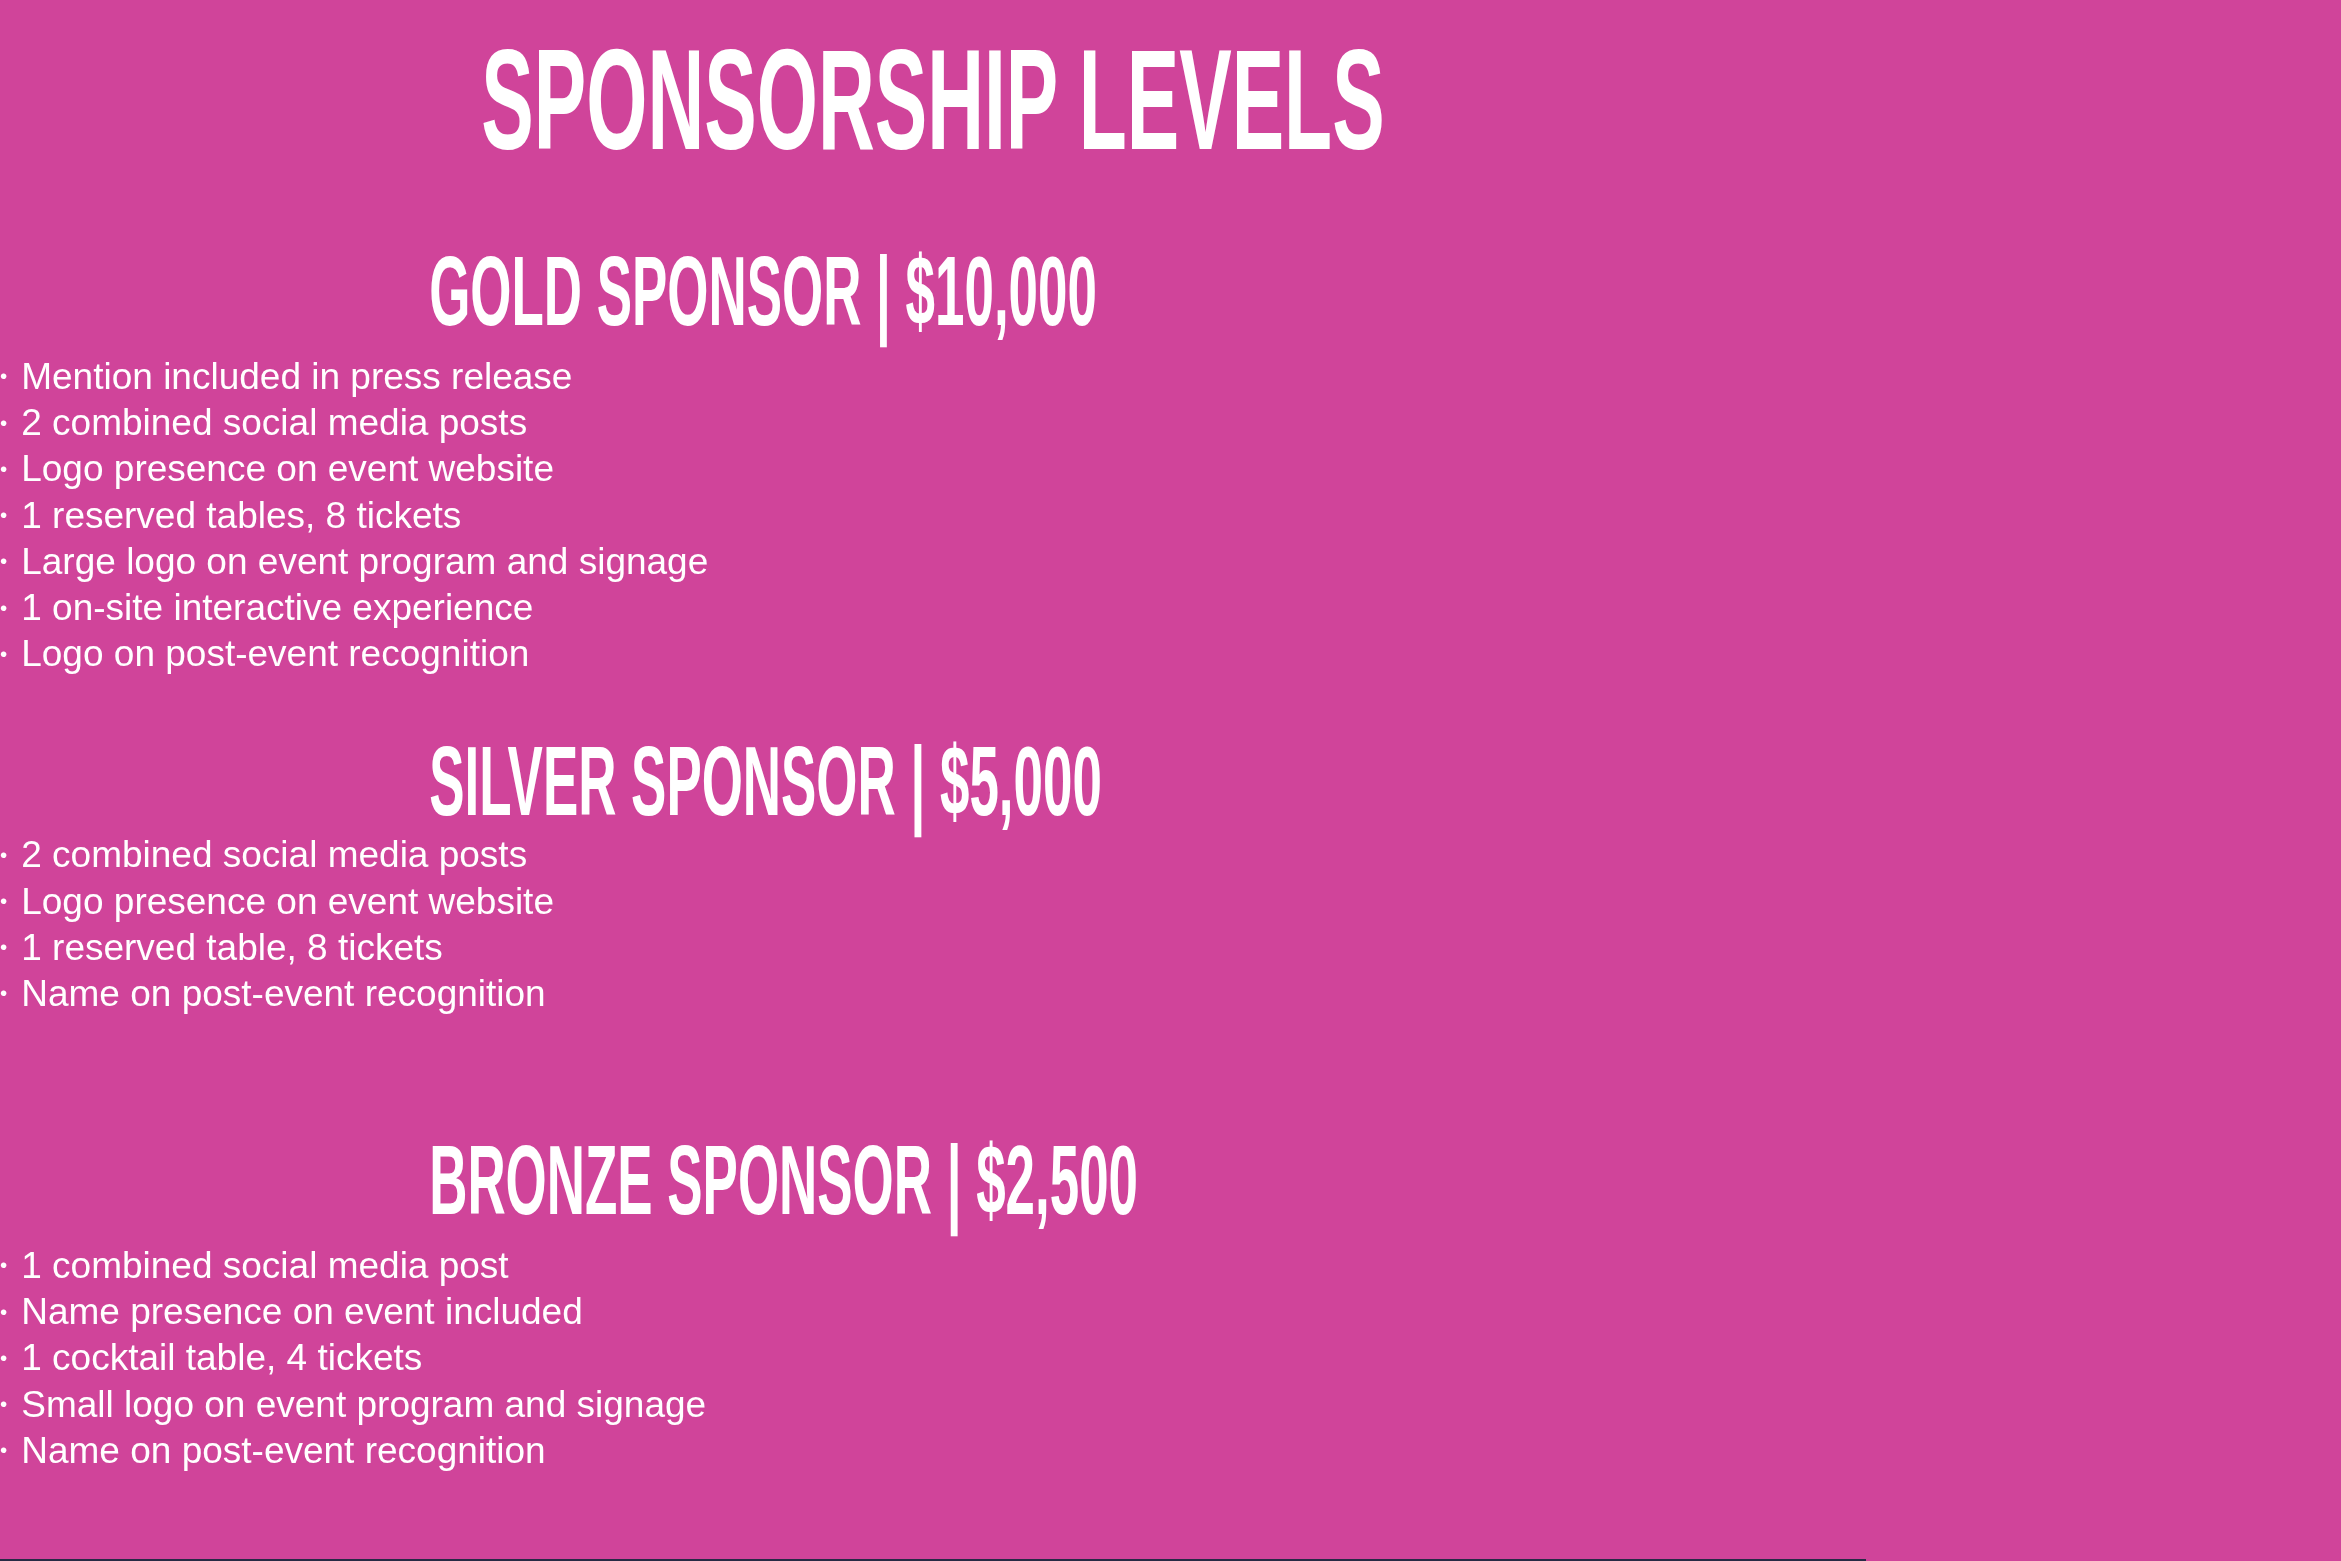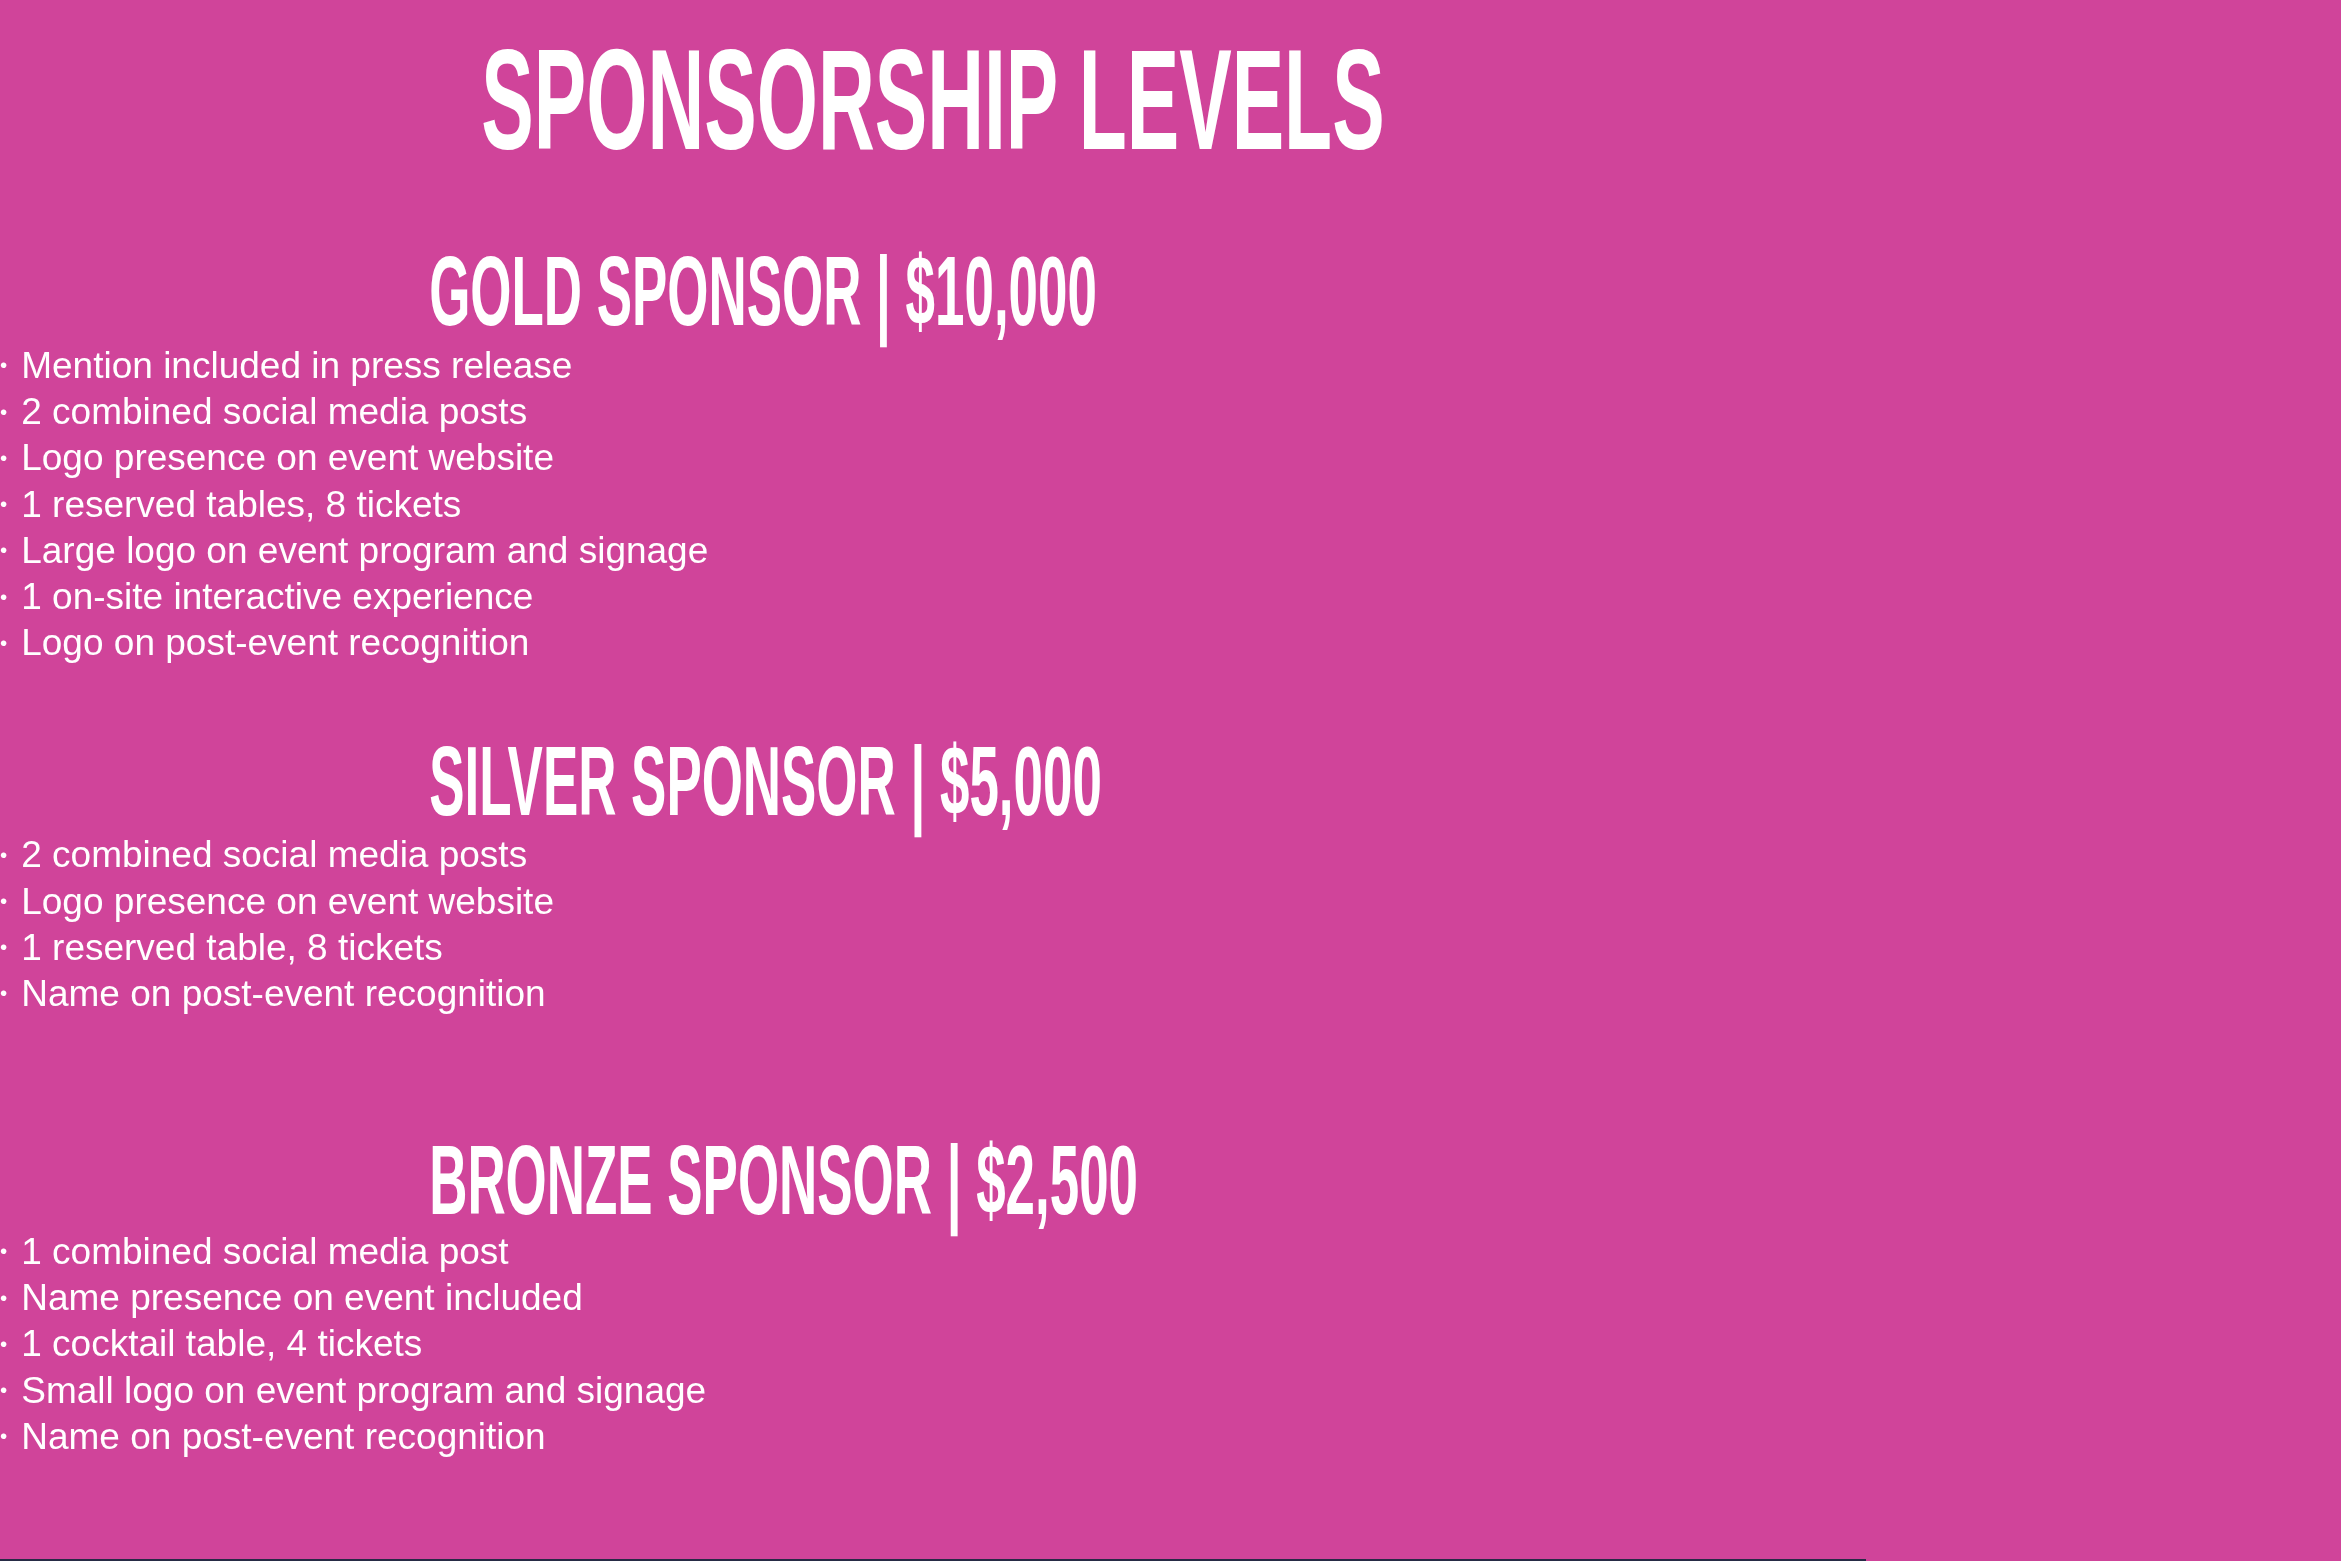--- a/index.html
+++ b/index.html
@@ -37,23 +37,23 @@
   .sec-2{top:1131px;}
 
   .section-title{
     font-size:98px;
     line-height:1;
     font-weight:700;
     transform:scaleX(0.54);
     transform-origin:50% 50%;
     white-space:nowrap;
   }
-  .sec-0 .benefits{margin-top:4px;}
+  .sec-0 .benefits{margin-top:15px;}
   .sec-1 .benefits{margin-top:3.3px;}
-  .sec-2 .benefits{margin-top:1px;}
+  .sec-2 .benefits{margin-top:15px;}
 
   ul.benefits{list-style:none;}
   ul.benefits li{
     font-size:37px;
     line-height:44px;
     font-weight:400;
     white-space:nowrap;
   }
   .dot{
     display:inline-block;

